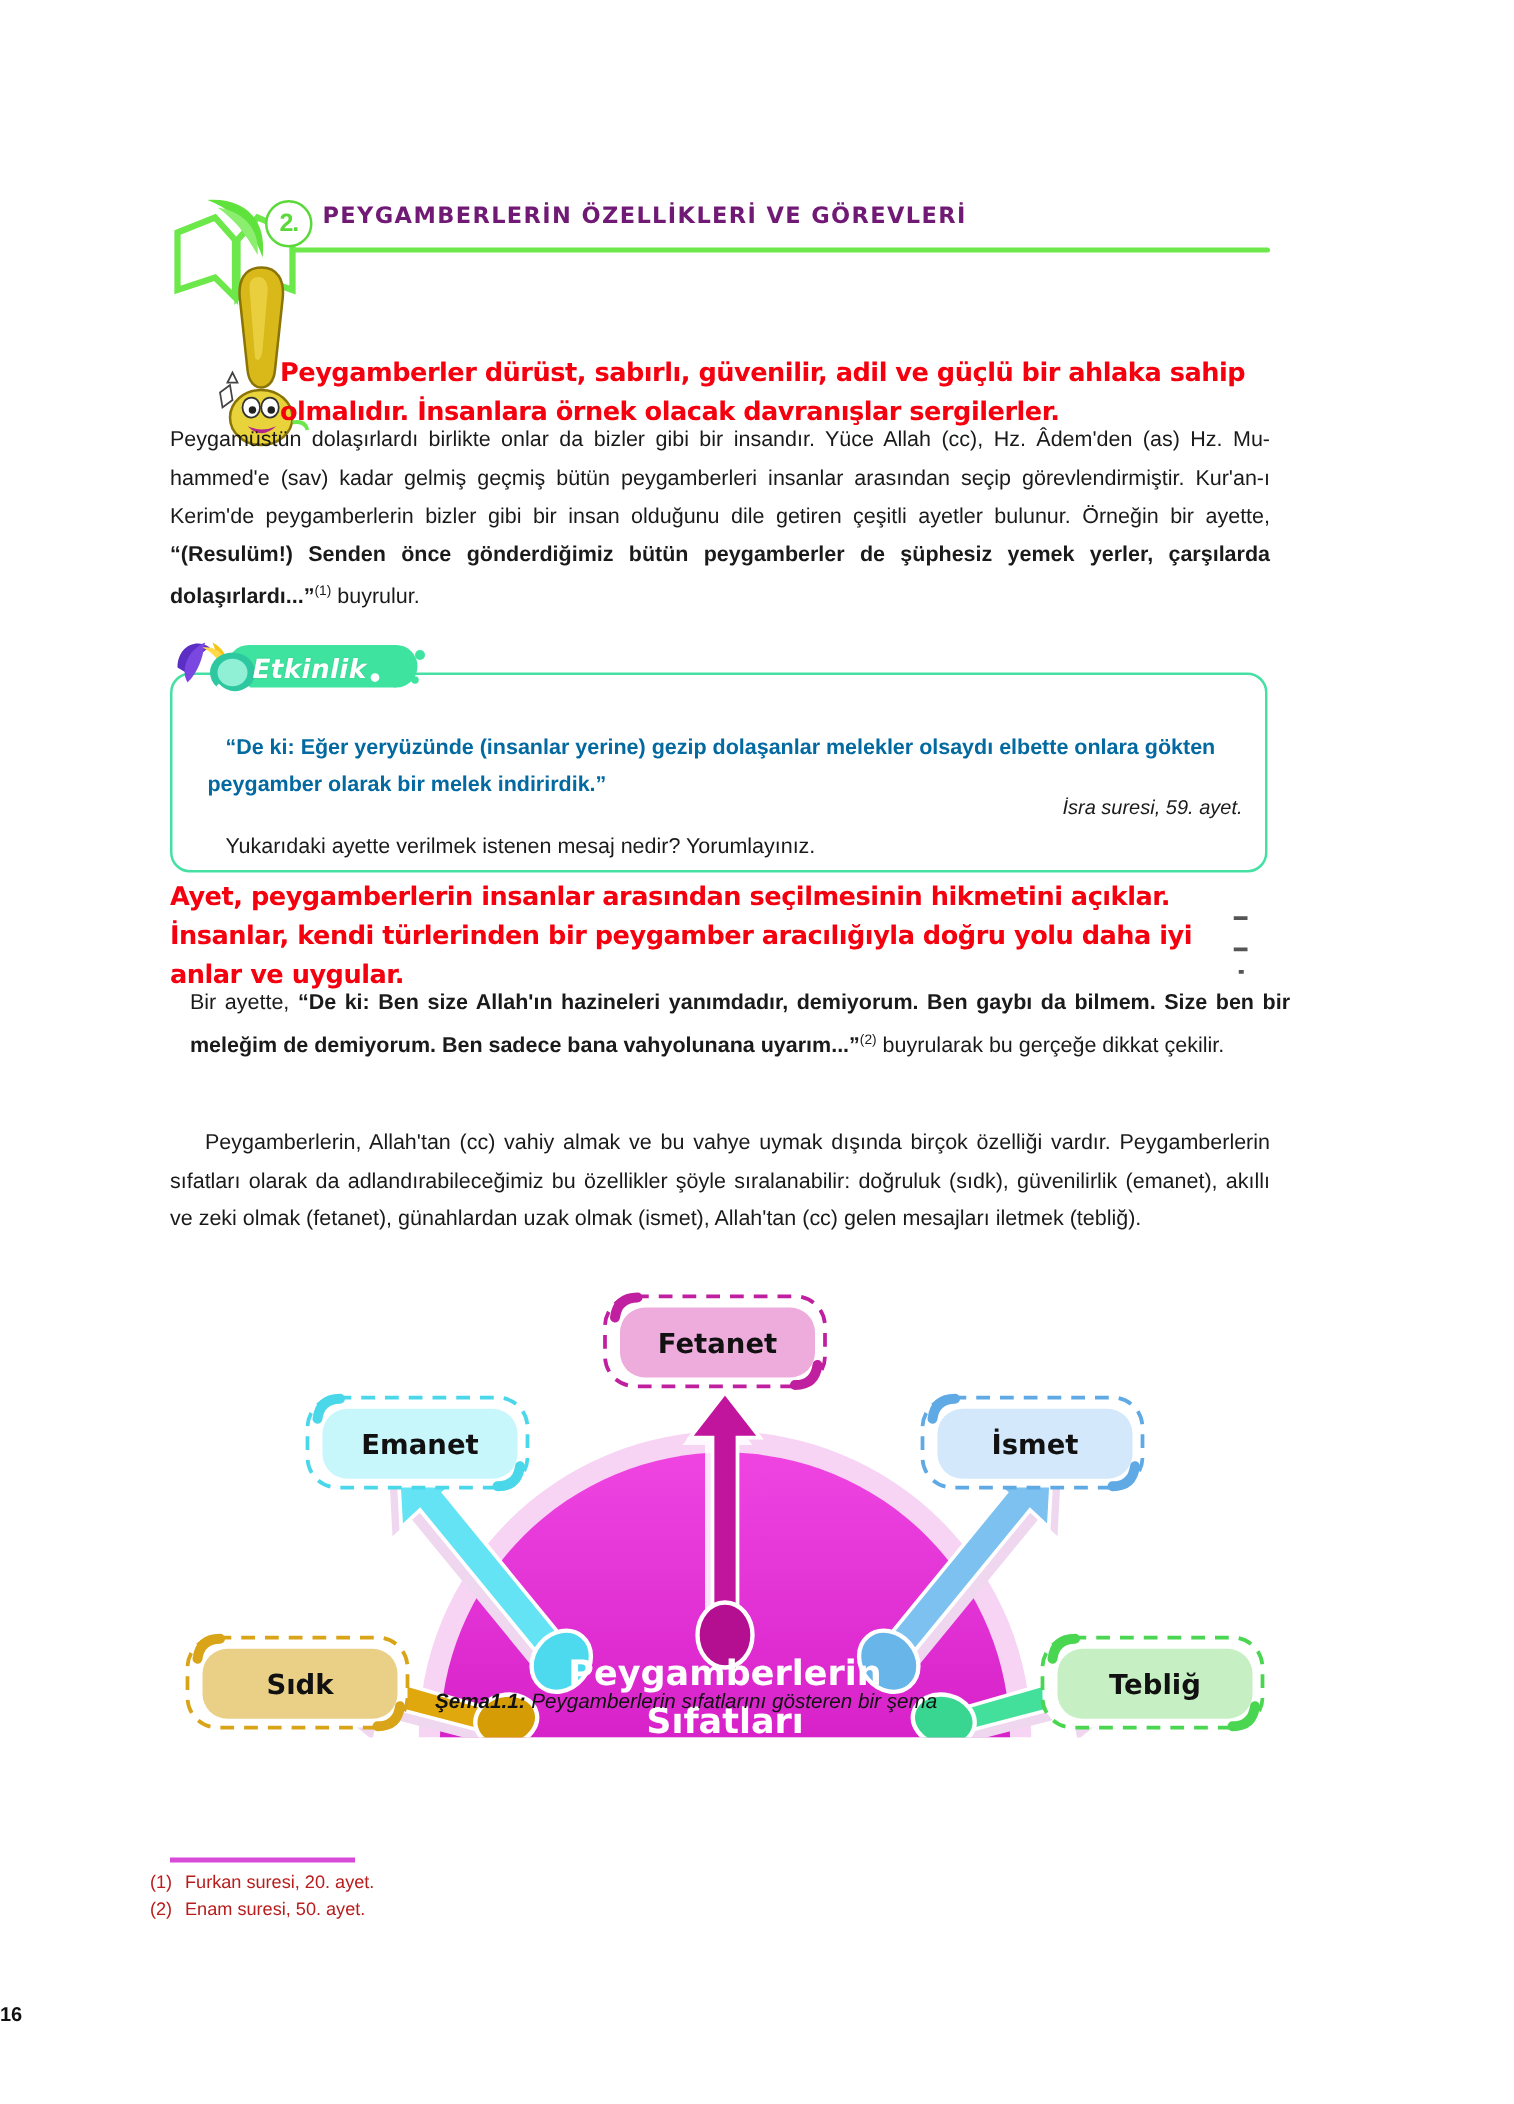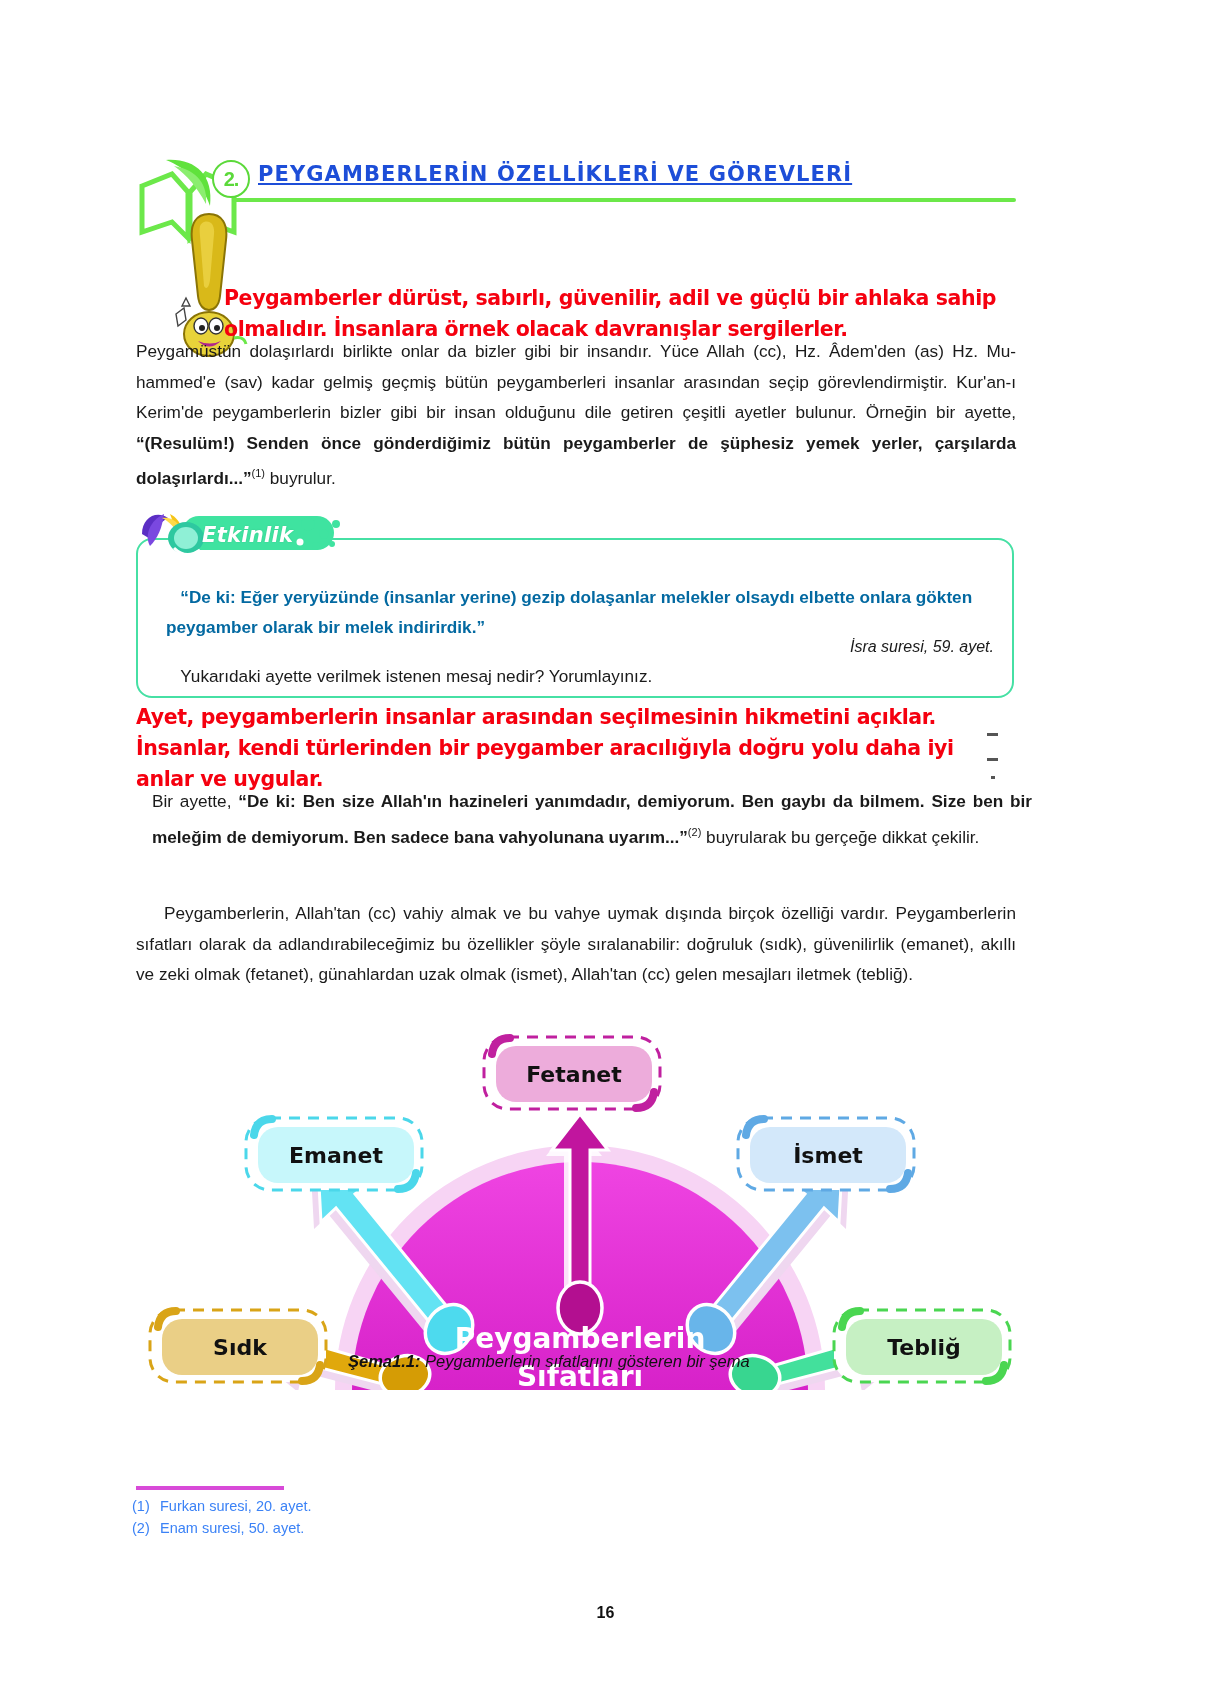--- a/index.html
+++ b/index.html
@@ -22,24 +22,23 @@
     position:absolute; left:76px; top:8px;
     width:38px; height:38px; border-radius:50%;
     border:2.5px solid #5bd93a;
     color:#5bd93a; font-weight:bold; font-size:20px;
     display:flex; align-items:center; justify-content:center;
     letter-spacing:-1px;
     background:#fff; z-index:3;
   }
   .sec-title {
     position:absolute; left:122px; top:10px;
-    font-size:21px; font-weight:bold; color:#1d4ed8;
+    font-size:18px; font-weight:bold; color:#701a75;
     letter-spacing:1.1px; white-space:nowrap;
     font-family:"DejaVu Sans", sans-serif;
-    text-decoration:underline;
   }
   .sec-rule {
     position:absolute; left:96px; top:46px; width:784px; height:4px;
     background:#6ce84a; border-radius:2px;
   }
   .book-icon { position:absolute; left:0px; top:0px; width:108px; height:110px; }
   .excl-icon { position:absolute; left:30px; top:58px; width:86px; height:150px; }
 
   
   .para {
@@ -114,30 +113,30 @@
     font-size:16.5px; font-style:italic; color:#111;
   }
   .schema-caption b { font-style:italic; font-weight:bold; }
 
   
   .fn-rule {
     position:absolute; left:136px; top:1486px; width:148px; height:4px;
     background:#d84ad8;
   }
   .footnote {
-    position:absolute; left:132px; font-size:14.5px; color:#3b82f6;
+    position:absolute; left:120px; font-size:14.5px; color:#b91c1c;
     white-space:nowrap;
   }
   .fn1 { top:1498px; }
   .fn2 { top:1520px; }
   .fn-idx { display:inline-block; width:28px; }
 
   .page-num {
     position:absolute; left:0; top:1604px; width:1211px;
-    text-align:center; font-size:16px; font-weight:bold; color:#111;
+    font-size:16px; font-weight:bold; color:#111;
   }
 </style>
 </head>
 <body>
 
 <div class="page">
 
   <div class="sec-header">
 
     <svg class="book-icon" viewBox="0 0 108 110">

